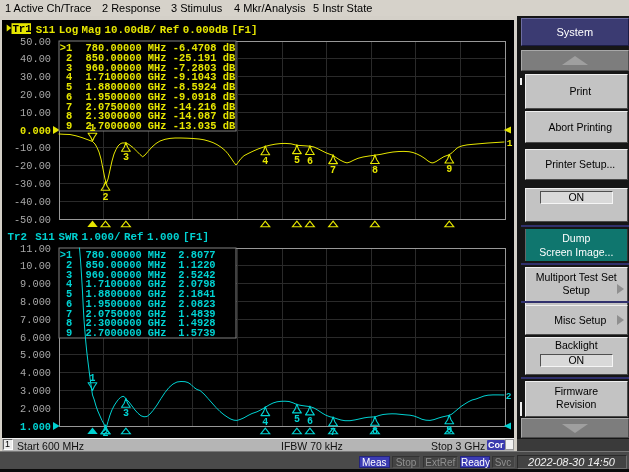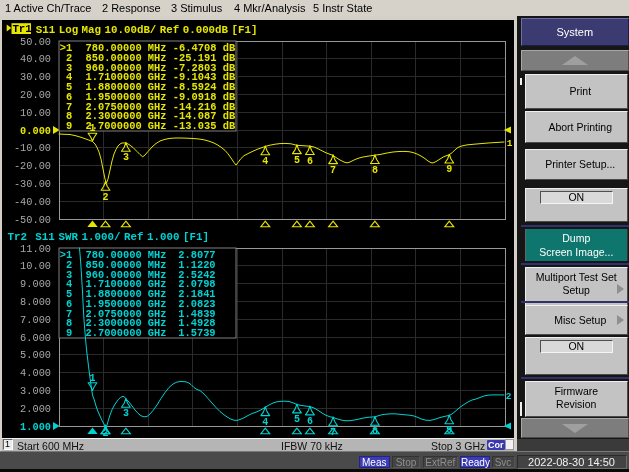--- a/index.html
+++ b/index.html
@@ -10,21 +10,21 @@
 .screen { position:absolute; left:2px; top:3.5px; width:512px; height:418px; background:#000; }
 .chanbar { position:absolute; left:2px; top:421.5px; width:512px; height:13px; background:#b5b5b5; border-top:1px solid #f0f0f0; font-size:10.5px; color:#111; }
 .chanbar span { position:absolute; top:1px; white-space:pre; }
 .onebox { position:absolute; left:0.5px; top:0.5px; width:10px; height:11px; background:#ececec; border:1px solid #666; border-right-color:#fff; border-bottom-color:#fff; font-size:9px; color:#000; text-align:center; line-height:9px; }
 .corbox { position:absolute; left:485px; top:1px; width:17.5px; height:10px; background:#3a3aae; color:#fff; font-size:9px; font-weight:bold; text-align:center; line-height:10px; border-radius:1px; }
 .whitebox { position:absolute; left:502.5px; top:0.5px; width:9.5px; height:11px; background:#f2f2f2; border:1px solid #999; }
 .statusbar { position:absolute; left:0; top:450.5px; width:629px; height:18.5px; background:#4a4a4a; border-top:1px solid #787878; }
 .sbox { position:absolute; top:4.5px; height:12px; font-size:10px; text-align:center; line-height:12px; }
 .sb-on { background:#3c3cb4; color:#fff; border:1px solid #24247a; }
 .sb-off { background:#444; color:#8f8f8f; border:1px solid #555; border-top-color:#333; border-left-color:#333; }
-.datebox { position:absolute; left:516.5px; top:3px; width:110px; height:14px; background:#434343; border:1px solid #2a2a2a; border-right-color:#6e6e6e; border-bottom-color:#6e6e6e; color:#f2f2f2; font-size:11px; text-align:center; line-height:12.5px; white-space:pre; }
+.datebox { position:absolute; left:516.5px; top:3px; width:110px; height:14px; background:#434343; border:1px solid #2a2a2a; border-right-color:#6e6e6e; border-bottom-color:#6e6e6e; color:#f2f2f2; font-size:11px; text-align:center; line-height:12.5px; white-space:pre;font-style:italic; }
 .botblack { position:absolute; left:0; top:469px; width:629px; height:3px; background:#0a0a0a; }
 .skpanel { position:absolute; left:516.5px; top:16px; width:112.5px; height:434.5px; background:#161616; }
 .sysbtn { position:absolute; left:520.5px; top:18px; width:108.5px; height:28px; background:#3b3b72; border:1px solid #1c1c45; border-top-color:#6d6da2; border-left-color:#6d6da2; color:#fff; font-size:11px; text-align:center; line-height:26px; }
 .arrbtn { position:absolute; left:520.5px; width:108.5px; background:#7d7d7d; border:1px solid #4c4c4c; border-top-color:#a8a8a8; border-left-color:#a8a8a8; }
 .tri-up { width:0; height:0; margin:5px auto 0; border-left:13px solid transparent; border-right:13px solid transparent; border-bottom:9px solid #9f9f9f; }
 .tri-dn { width:0; height:0; margin:5px auto 0; border-left:13px solid transparent; border-right:13px solid transparent; border-top:9px solid #9f9f9f; }
 .sk { position:absolute; background:#c3c3c3; border:1px solid #4a4a4a; border-top-color:#efefef; border-left-color:#efefef; color:#000; font-size:10.5px; }
 .sk .c1 { width:100%; height:100%; display:flex; align-items:center; justify-content:center;padding-left:8px; }
 .sk .t2 { text-align:center; line-height:13px; padding-top:1px; }
 .dump { position:absolute; left:524.5px; width:103.5px; background:#0f766e; color:#fff; font-size:10.5px; border-left:1px solid #666; border-right:1px solid #333; }
@@ -278,20 +278,21 @@
 <div class="sk" style="left:524.5px;top:267px;width:103.5px;height:44px">
     <div class="t2" style="padding-top:3px">Multiport Test Set<br>Setup</div>
     <div class="arr"></div>
   </div>
 <div class="navy" style="top:300.5px"></div>
 <div class="sk" style="left:524.5px;top:304.5px;width:103.5px;height:30px">
     <div class="c1">Misc Setup</div>
     <div class="arr"></div>
   </div>
 <div class="sk" style="left:524.5px;top:336.5px;width:103.5px;height:38px">
+    <div class="t2">Backlight</div>
     <div class="onbox">ON</div>
   </div>
 <div class="navy" style="top:376.5px"></div>
 <div class="sk" style="left:524.5px;top:380.5px;width:103.5px;height:36px">
     <div class="t2" style="padding-top:3px">Firmware<br>Revision</div>
   </div>
 <div class="arrbtn" style="top:417.8px;height:20px">
     <div class="tri-dn"></div>
   </div>
 <div class="scrollmark" style="top:78px;height:7px"></div>

